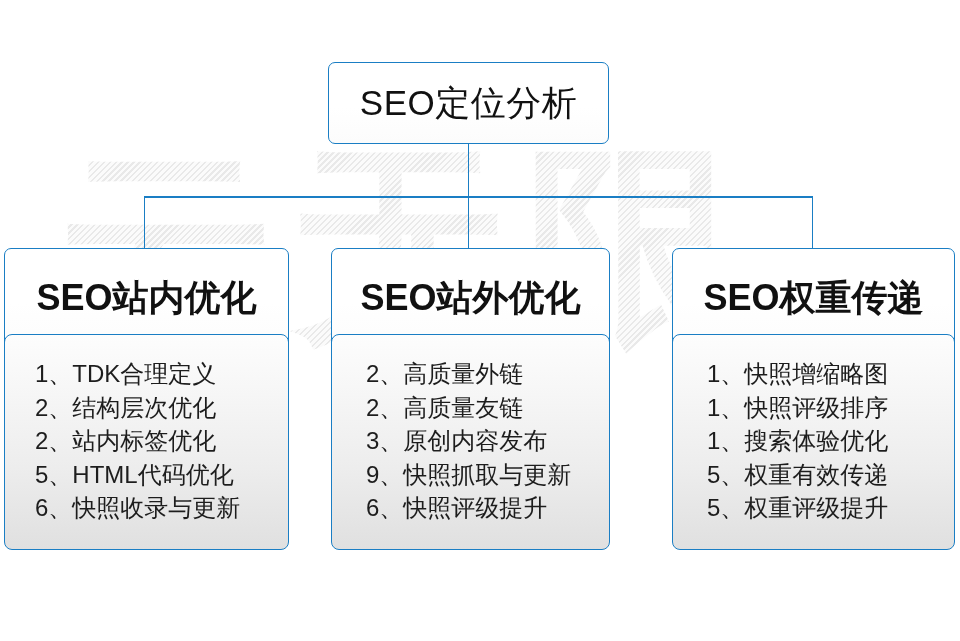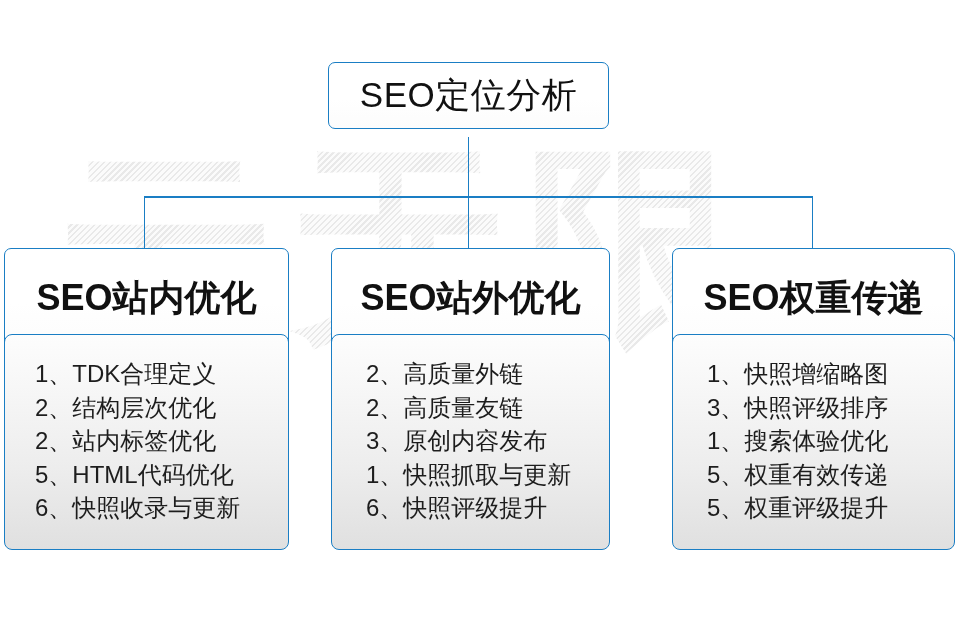--- a/index.html
+++ b/index.html
@@ -81,21 +81,21 @@
   }
 
   
   .node-root {
     left: 328px;
     top: 62px;
     width: 281px;
     height: 75px;
   }
   .node-root .node-head {
-    height: 67px;
+    height: 82px;
     font-size: 35px;
     letter-spacing: 0.5px;
   }
 
   
   .branch { top: 248px; }
   .branch .node-head {
     height: 100px;
     font-size: 36px;
     letter-spacing: 0px;
@@ -179,32 +179,32 @@
     </div>
   </div>
 
   <div class="node branch branch-2">
     <div class="node-head">SEO站外优化</div>
     <div class="node-body">
       <ul class="item-list">
         <li>2、高质量外链</li>
         <li>2、高质量友链</li>
         <li>3、原创内容发布</li>
-        <li>1、快照抓取与更新</li>
+        <li>9、快照抓取与更新</li>
         <li>6、快照评级提升</li>
       </ul>
     </div>
   </div>
 
   <div class="node branch branch-3">
     <div class="node-head">SEO权重传递</div>
     <div class="node-body">
       <ul class="item-list">
         <li>1、快照增缩略图</li>
-        <li>3、快照评级排序</li>
+        <li>1、快照评级排序</li>
         <li>1、搜索体验优化</li>
         <li>5、权重有效传递</li>
         <li>5、权重评级提升</li>
       </ul>
     </div>
   </div>
 
 </div>
 
 </body></html>

